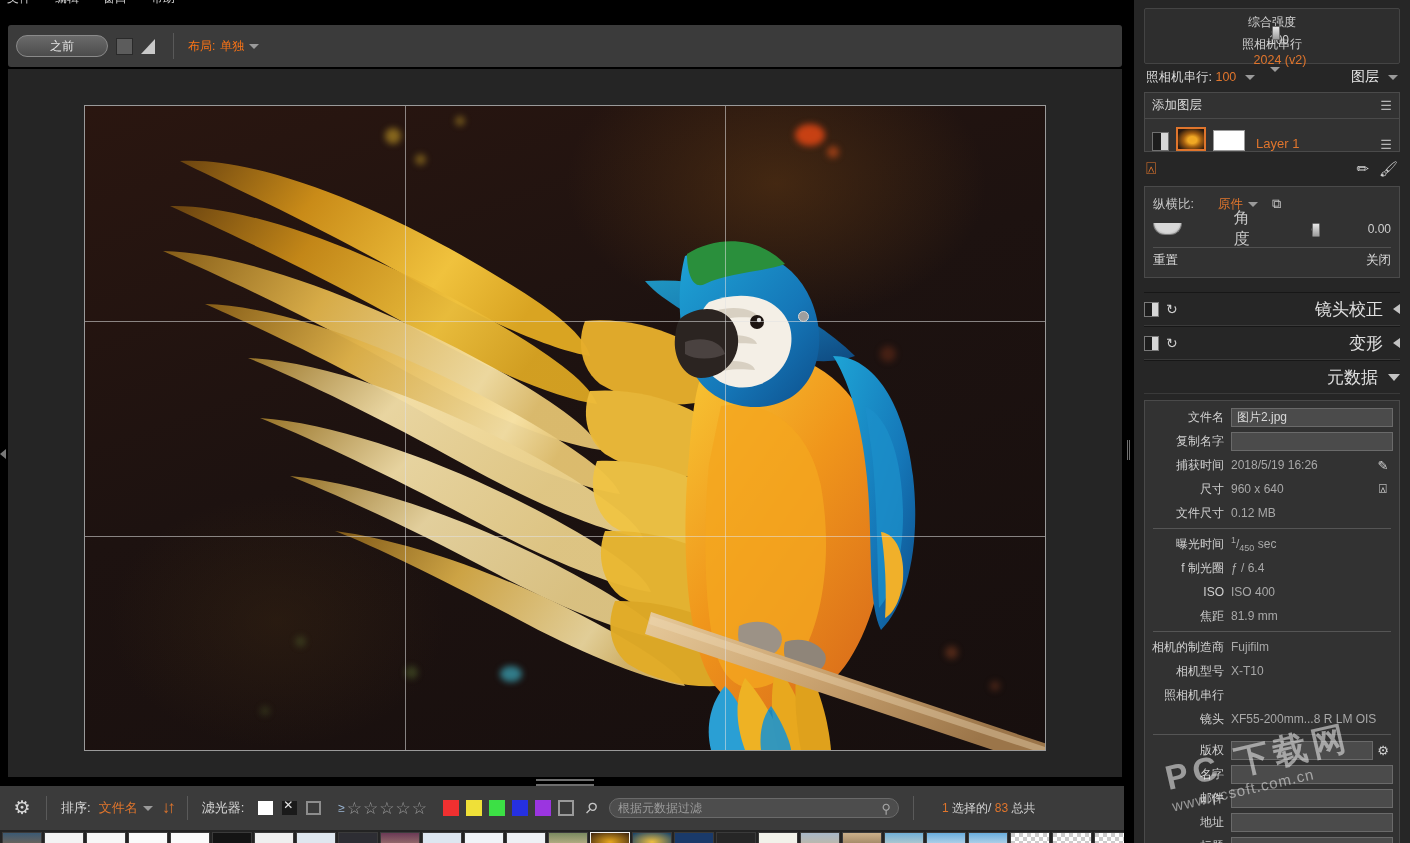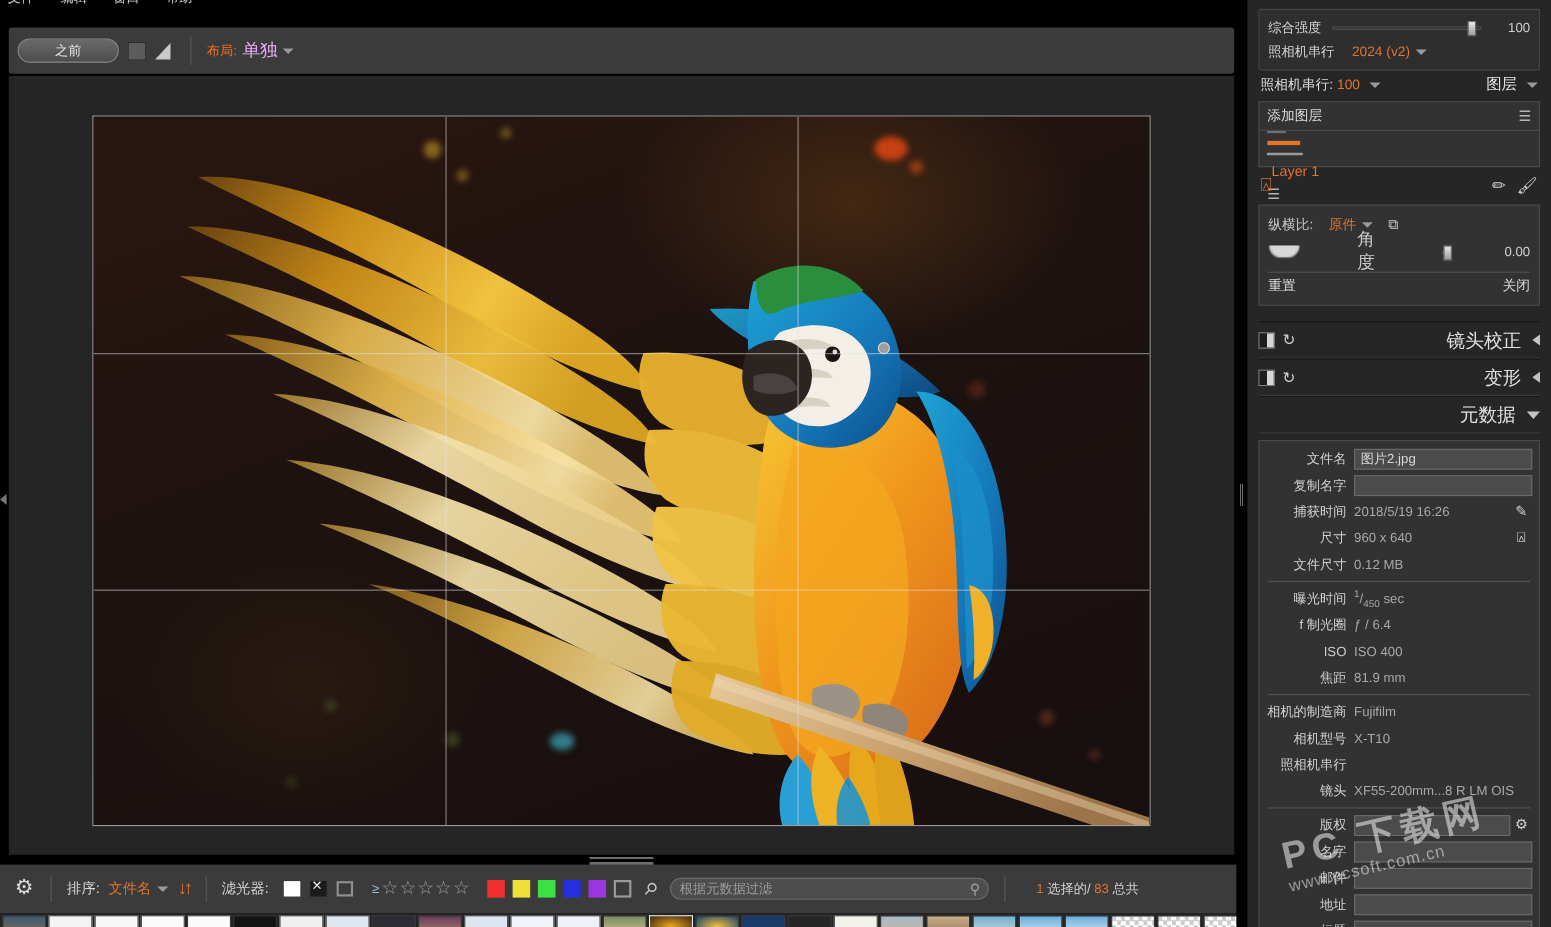--- a/index.html
+++ b/index.html
@@ -47,21 +47,21 @@
     margin-left: 8px;
   }
   .cone-icon { margin-left: 6px; width: 20px; height: 20px; position: relative; }
   .cone-icon:after {
     content: ""; position: absolute; left: 2px; top: 3px;
     border-left: 14px solid transparent;
     border-bottom: 15px solid #c9c9c9;
   }
   .vsep { width: 1px; height: 26px; background: #595959; margin: 0 14px; }
   .layout-lbl { font-size: 12px; color: #f97316; }
-  .layout-val { font-size: 16px; color: #f0abfc; margin-left: 5px; }
+  .layout-val { font-size: 12px; color: #f97316; margin-left: 5px; }
   .caret-dn {
     display: inline-block; margin-left: 5px;
     border-left: 5px solid transparent; border-right: 5px solid transparent;
     border-top: 5px solid #9a9a9a; vertical-align: middle;
   }
 
   
   .canvas {
     position: absolute; left: 8px; top: 60px; width: 1114px; height: 708px;
     background: #252525;
@@ -169,21 +169,21 @@
 
   
   .rightpanel {
     position: absolute; left: 1134px; top: 0; width: 276px; height: 843px;
     background: #262626;
   }
   .panelbox {
     margin: 8px 10px 0 10px; background: #2e2e2e;
     border: 1px solid #444; border-radius: 2px; padding: 5px 8px;
   }
-  .row { display: flex; align-items: center; height: 22px; font-size: 12px; }
+  .row { display: flex; align-items: center; height: 22px; font-size: 12px; flex-direction: column; }
   .row .rlabel { color: #d4d4d4; }
   .slider {
     flex: 1; height: 3px; background: #1c1c1c; border: 1px solid #565656;
     margin: 0 10px; position: relative; border-radius: 2px;
   }
   .slider .knob {
     position: absolute; top: -6px; width: 8px; height: 14px;
     background: linear-gradient(#e8e8e8,#9c9c9c); border: 1px solid #6e6e6e;
     border-radius: 1px;
   }
@@ -200,21 +200,21 @@
     margin: 2px 10px 0 10px; background: #323232;
     border: 1px solid #4a4a4a;
   }
   .layerhdr {
     display: flex; align-items: center; justify-content: space-between;
     height: 26px; padding: 0 7px; font-size: 12.5px; color: #dcdcdc;
     border-bottom: 1px solid #4a4a4a;
   }
   .hamb { color: #b5b5b5; font-size: 13px; line-height: 13px; }
   .layerrow {
-    display: flex; align-items: flex-start; height: 32px; padding: 0 7px; gap: 7px; flex-direction: column;
+    display: flex; align-items: flex-end; height: 32px; padding: 0 7px; gap: 7px;
   }
   .halfbox {
     width: 17px; height: 19px;
     background: linear-gradient(90deg,#1d1d1d 0 50%, #d6d6d6 50% 100%);
     border: 1px solid #707070;
   }
   .thumbsel {
     width: 30px; height: 24px; border: 2px solid #e0752c; overflow: hidden;
     background: #1a0f0a; position: relative;
   }
@@ -572,21 +572,21 @@
       <span class="cropicon">⍓</span>
       <span class="brushes">
         <span>✏</span>
         <span>🖌</span>
       </span>
     </div>
 
     <div class="cropbox">
       <div class="aspectrow">
         <span class="rlabel">纵横比:</span>
-        <span class="orange" style="margin-left:14px">原件</span>
+        <span class="orange" style="margin-left:24px">原件</span>
         <span class="caret-dn"></span>
         <span class="dupicon">⧉</span>
       </div>
       <div class="anglerow">
         <span class="levelicon"></span>
         <span class="rlabel" style="margin-left:12px">角度</span>
         <div class="slider">
           <div class="knob" style="left:48%"></div>
         </div>
         <span class="val">0.00</span>

